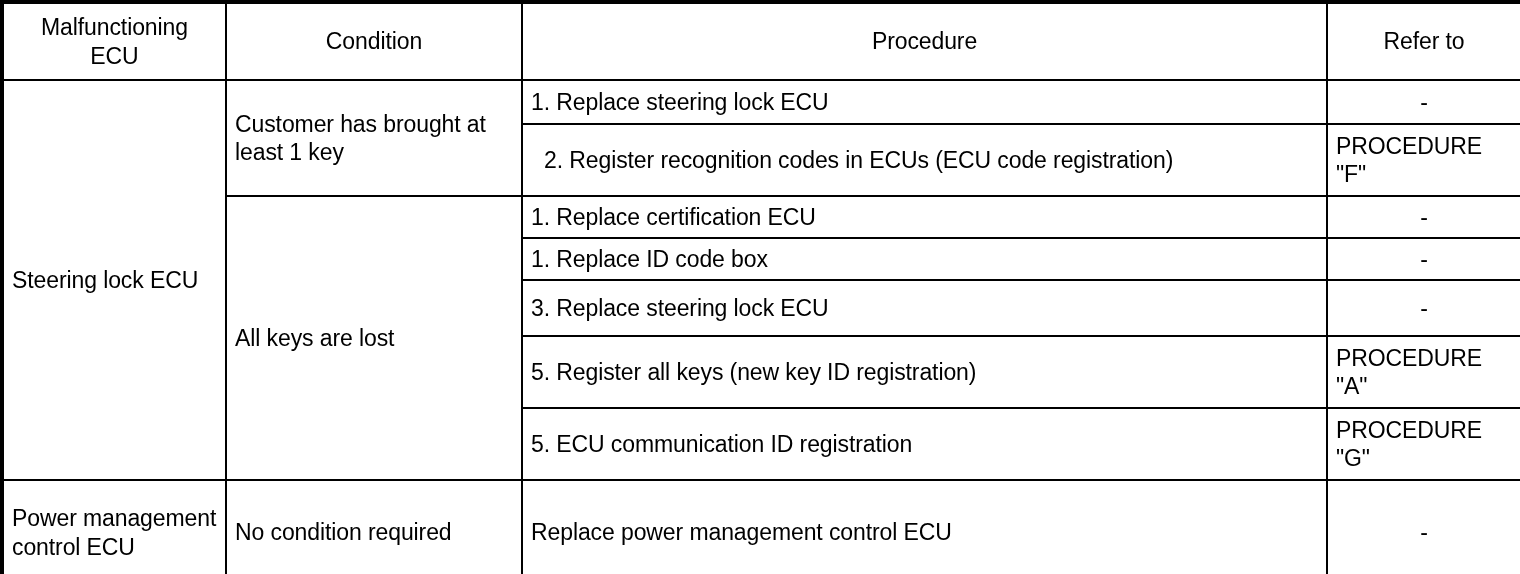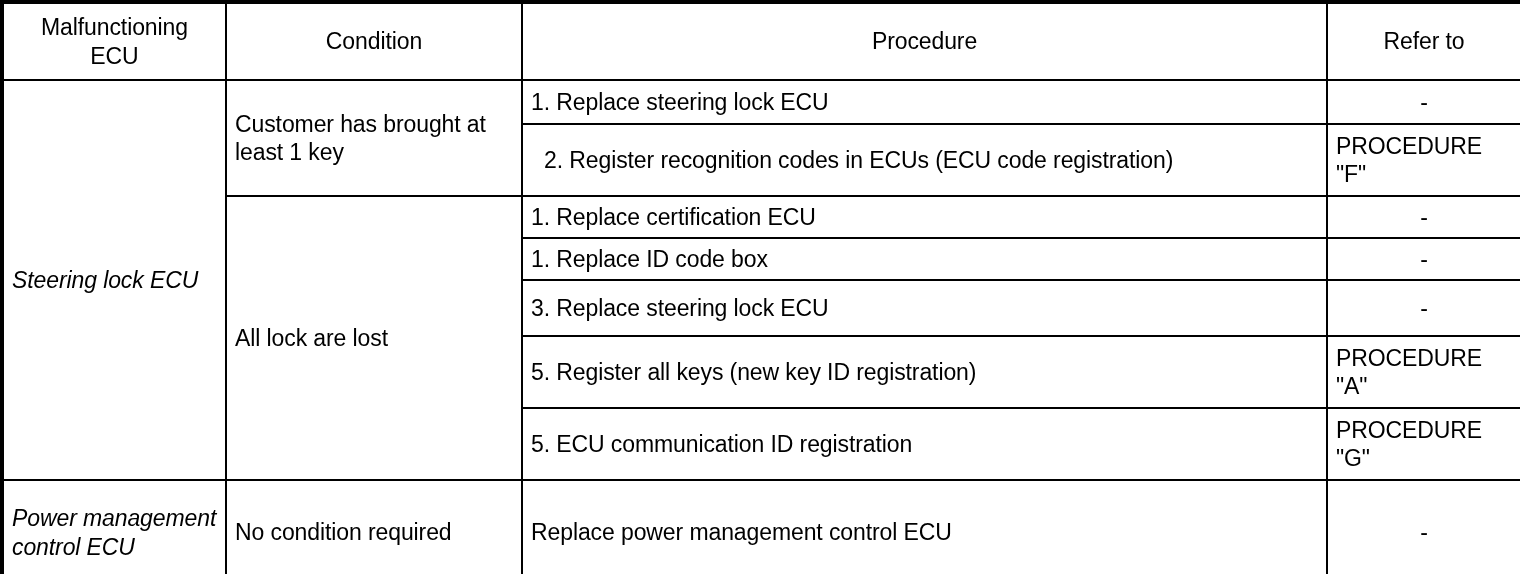--- a/index.html
+++ b/index.html
@@ -59,21 +59,20 @@
     line-height: 1.18;
     padding: 2px 6px;
   }
 
   
   td.cell-ecu {
     text-align: left;
     vertical-align: middle;
     padding-left: 8px;
     padding-right: 2px;
-    font-style: italic;
   }
   td.cell-cond {
     text-align: left;
     vertical-align: middle;
     padding-left: 9px;
     padding-right: 6px;
     border-radius: 25px;
   }
   td.cell-proc {
     text-align: left;
@@ -133,21 +132,21 @@
         <td class="cell-cond thick-bottom" rowspan="2">Customer has brought at least 1 key</td>
         <td class="cell-proc">1. Replace steering lock ECU</td>
         <td class="cell-refer">-</td>
       </tr>
       <tr class="r2">
         <td class="cell-proc thick-bottom">2. Register recognition codes in ECUs (ECU code registration)</td>
         <td class="cell-refer refer-proc thick-bottom">PROCEDURE "F"</td>
       </tr>
 
       <tr class="r3">
-        <td class="cell-cond thick-bottom" rowspan="5">All lock are lost</td>
+        <td class="cell-cond thick-bottom" rowspan="5">All keys are lost</td>
         <td class="cell-proc">1. Replace certification ECU</td>
         <td class="cell-refer">-</td>
       </tr>
       <tr class="r4">
         <td class="cell-proc">1. Replace ID code box</td>
         <td class="cell-refer">-</td>
       </tr>
       <tr class="r5">
         <td class="cell-proc">3. Replace steering lock ECU</td>
         <td class="cell-refer">-</td>

